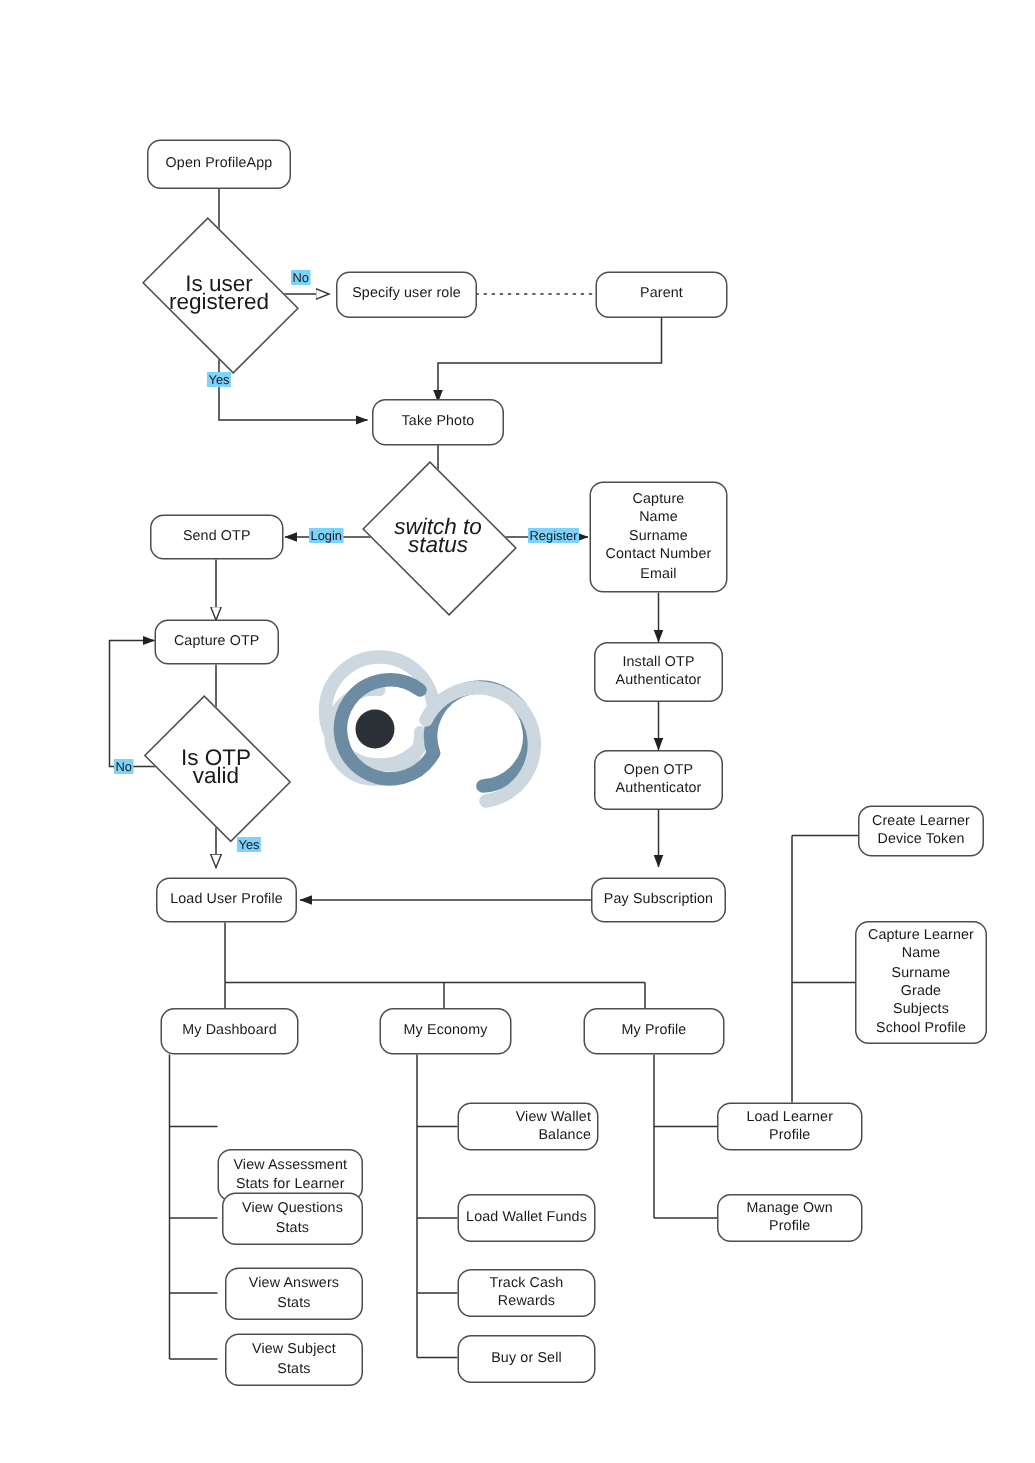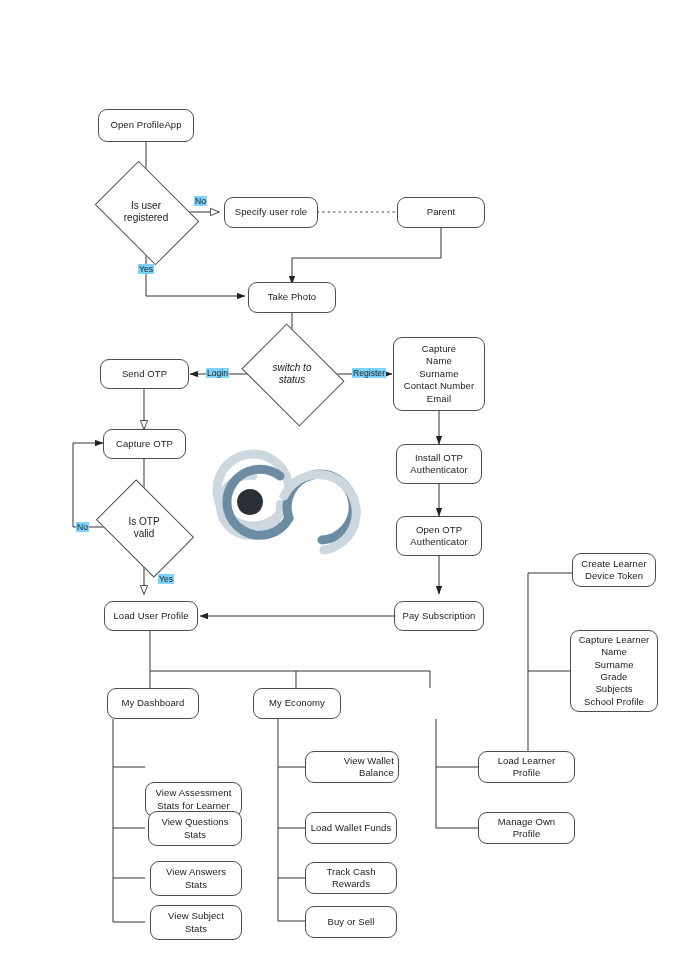--- a/index.html
+++ b/index.html
@@ -1,33 +1,33 @@
 <!DOCTYPE html>
 <html><head>
 <meta charset="utf-8">
 <style>
   html,body{margin:0;padding:0;}
   body{
     width:690px;height:975px;background:#ffffff;
     font-family:"Liberation Sans","DejaVu Sans",sans-serif;
     overflow:hidden;position:relative;
   }
-  #canvas{position:absolute;left:0;top:0;width:690px;height:741px;margin-top:16px;}
+  #canvas{position:absolute;left:0;top:0;width:690px;height:741px;}
   svg.layer{position:absolute;left:0;top:0;width:690px;height:975px;overflow:visible;}
   .node{
     position:absolute;box-sizing:border-box;
     border:1px solid #4d4d4d;border-radius:9px;background:#ffffff;
     display:flex;align-items:center;justify-content:center;text-align:center;
     font-size:9.5px;color:#1a1a1a;line-height:12.4px;letter-spacing:0.1px;
     padding:2px 4px;
   }
   .diamond{
     position:absolute;box-sizing:border-box;background:transparent;
     display:flex;align-items:center;justify-content:center;text-align:center;
-    font-size:10px;color:#1a1a1a;line-height:12px;
+    font-size:15px;color:#1a1a1a;line-height:12px;
   }
   .diamond .dshape{
     position:absolute;left:0;top:0;width:100%;height:100%;
     border:1px solid #4d4d4d;background:#fff;
     transform:rotate(45deg);transform-origin:50% 50%;
   }
   .diamond .dtxt{position:relative;z-index:2;white-space:pre-line;}
   .edge-label{
     position:absolute;font-size:8.6px;color:#1a1a1a;background:#7dd3fc;
     padding:0 1px;white-space:nowrap;line-height:10px;
@@ -210,20 +210,23 @@
   </div>
 
   <div class="node" style="left:107px;top:672px;width:92px;height:31px;">
     <span class="nlabel">My Dashboard</span>
   </div>
 
   <div class="node" style="left:253px;top:672px;width:88px;height:31px;">
     <span class="nlabel">My Economy</span>
   </div>
 
+  <div class="node" style="left:389px;top:672px;width:94px;height:31px;">
+    <span class="nlabel">My Profile</span>
+  </div>
 
   <div class="node" style="left:145px;top:766px;width:97px;height:35px;justify-content:center;">
     <span class="nlabel">View Assessment
 Stats for Learner</span>
   </div>
 
   <div class="node" style="left:148px;top:795px;width:94px;height:35px;">
     <span class="nlabel">View Questions
 Stats</span>
   </div>

